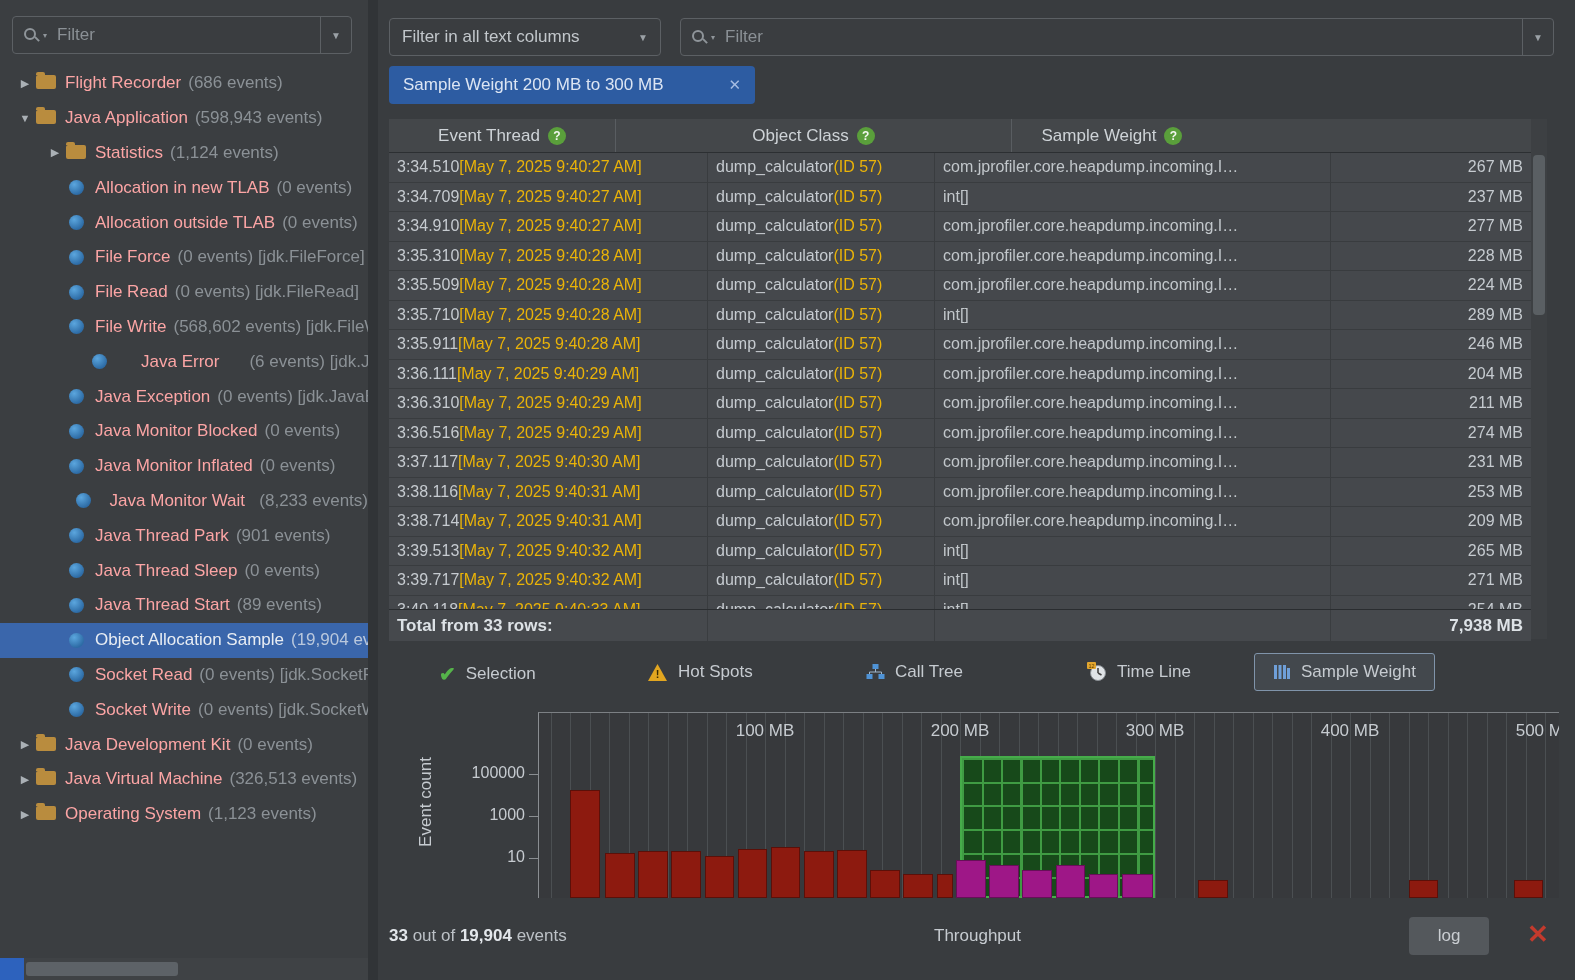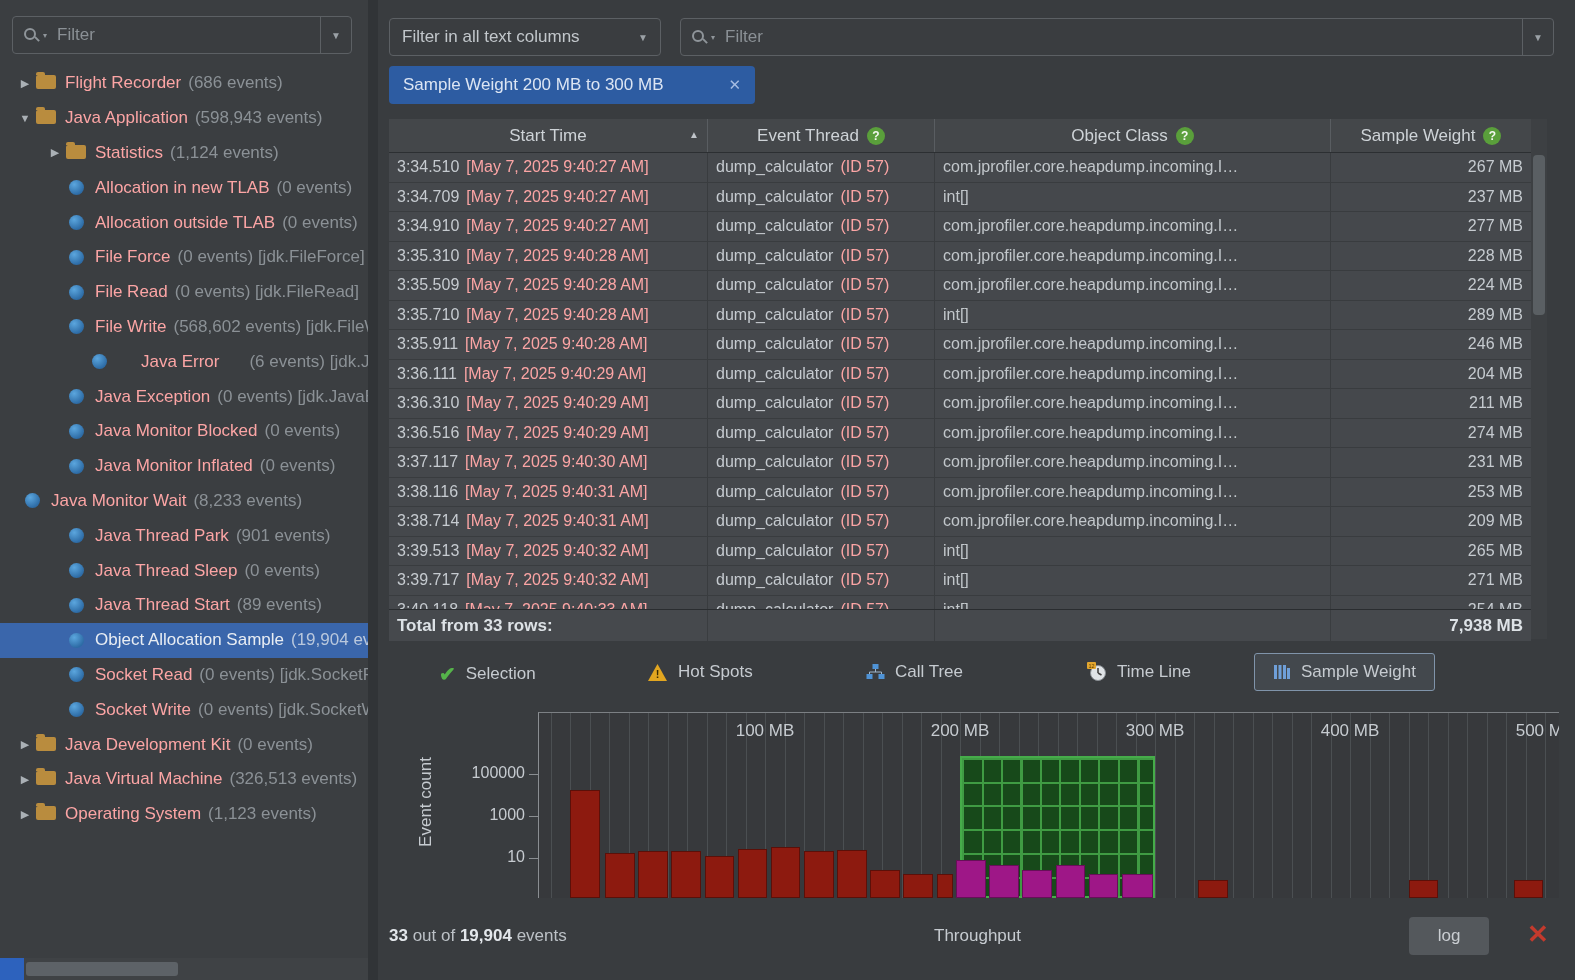--- a/index.html
+++ b/index.html
@@ -69,21 +69,21 @@
   .sort{position:absolute;right:8px;top:10px;font-size:10px;color:#c0c5ca;}
   .help{width:18px;height:18px;border-radius:50%;background:#5a9f3b;color:#f3f7ef;font-size:12px;font-weight:bold;
         display:flex;align-items:center;justify-content:center;flex:none;}
   .tbody{height:456px;overflow:hidden;background:#45484c;}
   .tr{display:flex;height:29.5px;border-bottom:1px solid #393c3f;box-sizing:border-box;}
   .td{display:flex;align-items:center;padding:0 8px;box-sizing:border-box;border-right:1px solid #393c3f;
       white-space:nowrap;overflow:hidden;font-size:16px;}
   .td:last-child{border-right:none;}
   .td.w{justify-content:flex-end;}
   .t-time,.t-thread{color:#c6cbd0;}
-  .t-date,.t-tid{color:#fca5a5;margin-left:7px;}
+  .t-date,.t-tid{color:#eab308;}
   .t-cls{color:#c2c7cb;}
   .t-wt{color:#c6cbd0;}
   .totalrow{display:flex;height:31px;background:#46494d;border-top:1px solid #2a2d30;font-weight:bold;font-size:17px;color:#dde2e6;}
   .tc{display:flex;align-items:center;box-sizing:border-box;border-right:1px solid #3a3d40;padding:0 8px;}
   .tc:last-child{border-right:none;}
   .tc.w{justify-content:flex-end;}
   .vscroll{position:absolute;left:1152px;top:119px;width:16px;height:520px;background:#3d4043;}
   .vthumb{position:absolute;left:2px;right:2px;top:36px;height:160px;background:#5a5f63;border-radius:4px;}
 
   
@@ -199,21 +199,21 @@
           <span class="evt"></span>
           <span class="t-name">Java Monitor Blocked</span>
           <span class="t-count">(0 events)</span>
         </div>
         <div class="tree-row" style="padding-left: 44px;">
           <span class="arrow"></span>
           <span class="evt"></span>
           <span class="t-name">Java Monitor Inflated</span>
           <span class="t-count">(0 events)</span>
         </div>
-        <div class="tree-row" style="">
+        <div class="tree-row" style="padding-left: 44px; justify-content: space-between;">
           <span class="arrow"></span>
           <span class="evt"></span>
           <span class="t-name">Java Monitor Wait</span>
           <span class="t-count">(8,233 events)</span>
         </div>
         <div class="tree-row" style="padding-left: 44px;">
           <span class="arrow"></span>
           <span class="evt"></span>
           <span class="t-name">Java Thread Park</span>
           <span class="t-count">(901 events)</span>
@@ -290,24 +290,20 @@
       <div class="fb-dd"></div>
     </div>
 
     <div class="chip">
       <span>Sample Weight 200 MB to 300 MB</span>
       <span class="chip-x"></span>
     </div>
 
     <div class="table">
       <div class="thead" id="thead">
-          <div class="th c0">
-            <span>Start Time</span>
-            <span class="sort">▲</span>
-          </div>
           <div class="th c1">
             <span>Event Thread</span>
             <span class="help">?</span>
           </div>
           <div class="th c2">
             <span>Object Class</span>
             <span class="help">?</span>
           </div>
           <div class="th c3">
             <span>Sample Weight</span>

